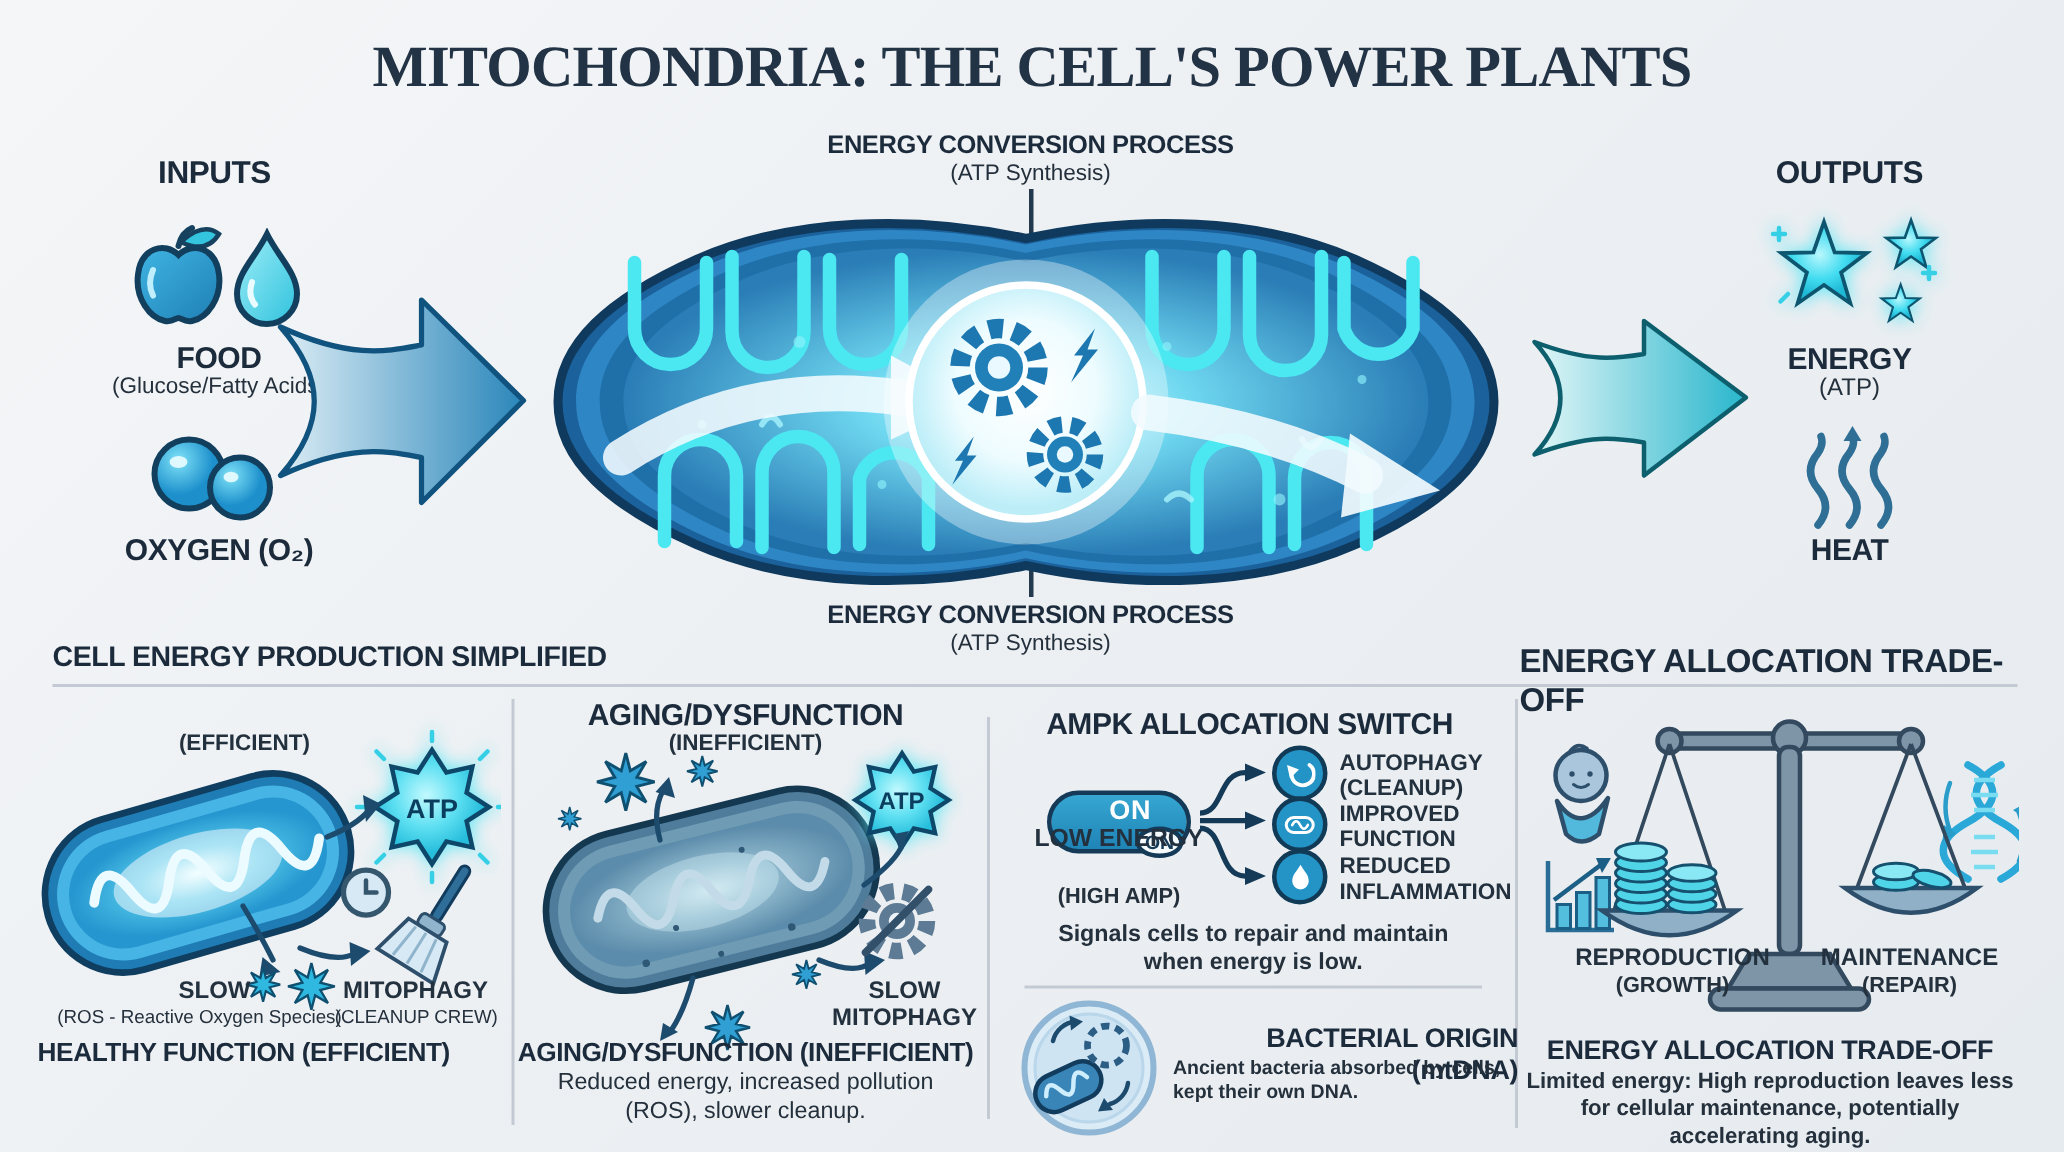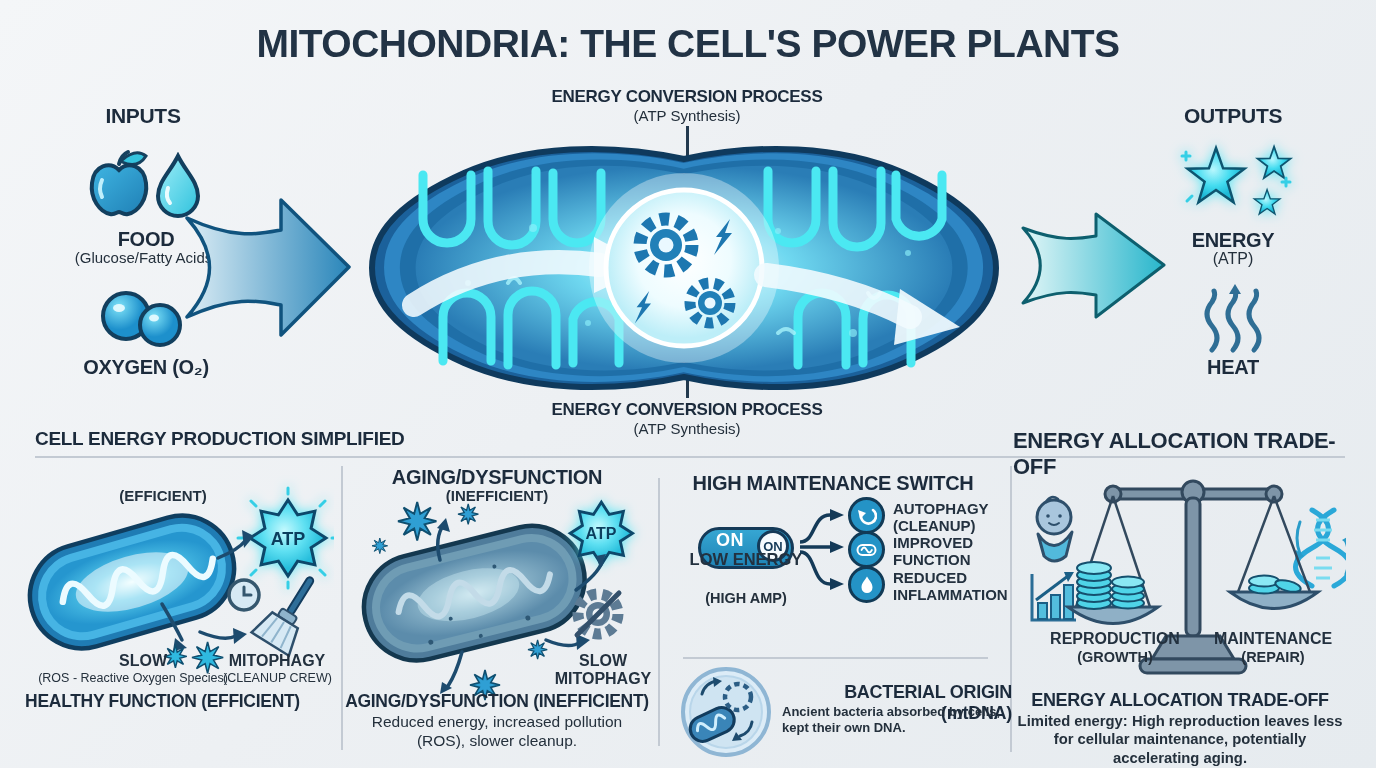--- a/index.html
+++ b/index.html
@@ -1,31 +1,31 @@
 <!DOCTYPE html>
 <html><head>
 <meta charset="utf-8">
 <style>
   html,body{margin:0;padding:0;}
   body{font-family:"Liberation Sans","DejaVu Sans",sans-serif;background:#e9edf1;}
   #stage{position:relative;width:1376px;height:768px;overflow:hidden;
          background:linear-gradient(135deg,#f4f6f8 0%,#edf0f3 45%,#e6ebef 100%);color:#1c2b3c;}
   .abs{position:absolute;}
   .ctr{text-align:center;}
-  .h1{font-weight:bold;color:#223345;letter-spacing:-0.5px;}
+  .h1{font-weight:bold;color:#223345;letter-spacing:-0.5px;font-family:Liberation Serif, serif;}
   .h2{font-weight:bold;color:#1c2b3c;letter-spacing:-0.3px;}
   .sub{font-weight:bold;color:#23313f;}
   .body-txt{color:#232f3b;font-weight:bold;}
   .thin{font-weight:normal;}
   .vline{background:#22394e;width:2.5px;}
   .divider{background:#c3cad3;}
   .icon-circle{border-radius:50%;background:#2493c6;border:3px solid #113a56;
                display:flex;align-items:center;justify-content:center;box-sizing:border-box;}
   .toggle{box-sizing:border-box;border-radius:22px;border:3px solid #143a58;
-          background:linear-gradient(180deg,#36a6d2,#1f84b6);display:flex;}
+          background:linear-gradient(180deg,#36a6d2,#1f84b6);display:flex;align-items:center;flex-direction:column;}
   .toggle .track-label{color:#fff;font-weight:bold;font-size:18px;margin-left:15px;letter-spacing:0.5px;}
   .toggle .knob{margin-left:auto;margin-right:2px;width:32px;height:32px;border-radius:50%;
                 background:#f5fafd;border:3px solid #143a58;display:flex;align-items:center;justify-content:center;
                 font-size:13px;font-weight:bold;color:#143a58;box-sizing:border-box;}
   svg{display:block;}
   .glow{filter:drop-shadow(0 0 6px #5fe6f4);}
 </style>
 </head>
 <body>
 
@@ -321,21 +321,21 @@
         <circle cx="0" cy="0" r="5.5" fill="#eef3f7"></circle>
       <path d="M-21,21 L21,-21" stroke="#33506b" stroke-width="5" stroke-linecap="round"></path>
     </g>
   </svg>
 
   <div class="abs ctr sub" style="left:533px;top:652px;width:140px;font-size:16px;">SLOW</div>
   <div class="abs ctr sub" style="left:533px;top:670px;width:140px;font-size:16px;">MITOPHAGY</div>
   <div class="abs ctr h2" style="left:342px;top:691px;width:310px;font-size:17.5px;">AGING/DYSFUNCTION (INEFFICIENT)</div>
   <div class="abs ctr thin" style="left:367px;top:713px;width:260px;font-size:15.5px;color:#24303c;line-height:1.22;">Reduced energy, increased pollution (ROS), slower cleanup.</div>
 
-  <div class="abs ctr h2" style="left:683px;top:472px;width:300px;font-size:20px;">HIGH MAINTENANCE SWITCH</div>
+  <div class="abs ctr h2" style="left:683px;top:472px;width:300px;font-size:20px;">AMPK ALLOCATION SWITCH</div>
 
   <div class="abs toggle" style="left:698px;top:527px;width:96px;height:42px;">
     <span class="track-label">ON</span>
     <span class="knob">ON</span>
   </div>
   <div class="abs ctr sub" style="left:666px;top:550px;width:160px;font-size:16.5px;">LOW ENERGY</div>
   <div class="abs ctr thin" style="left:666px;top:590px;width:160px;font-size:14.5px;color:#24303c;font-weight:bold;">(HIGH AMP)</div>
 
   <svg class="abs" style="left:800px;top:498px;" width="58" height="100" viewBox="0 0 58 100">
     <g stroke="#143a58" stroke-width="3.5" fill="none">
@@ -368,20 +368,21 @@
       </svg>
   </div>
 
   <div class="abs sub" style="left:893px;top:500px;font-size:15px;">AUTOPHAGY</div>
   <div class="abs sub" style="left:893px;top:517px;font-size:15px;">(CLEANUP)</div>
   <div class="abs sub" style="left:893px;top:534px;font-size:15px;">IMPROVED</div>
   <div class="abs sub" style="left:893px;top:551px;font-size:15px;">FUNCTION</div>
   <div class="abs sub" style="left:893px;top:569px;font-size:15px;">REDUCED</div>
   <div class="abs sub" style="left:893px;top:586px;font-size:15px;">INFLAMMATION</div>
 
+  <div class="abs ctr thin" style="left:693px;top:613px;width:285px;font-size:15.5px;color:#24303c;line-height:1.25;font-weight:bold;">Signals cells to repair and maintain when energy is low.</div>
 
   <div class="abs divider" style="left:683px;top:657px;width:305px;height:1.5px;"></div>
 
   <svg class="abs" style="left:680px;top:666px;" width="92" height="92" viewBox="0 0 92 92">
     <circle cx="46" cy="46" r="43" fill="#dcecf7" stroke="#8fb6d4" stroke-width="4"></circle>
     <circle cx="46" cy="46" r="36" fill="#cfe4f2" stroke="#b9d6ea" stroke-width="2"></circle>
     <g transform="translate(32,58) rotate(-25)">
       <rect x="-23" y="-12" width="46" height="25" rx="12.5" fill="#3a85b8" stroke="#123c5e" stroke-width="3"></rect>
       <path d="M-16,0 q5,-11 10,0 q5,11 10,0 q5,-11 10,0" stroke="#cfeefd" stroke-width="3" fill="none" stroke-linecap="round"></path>
     </g>

